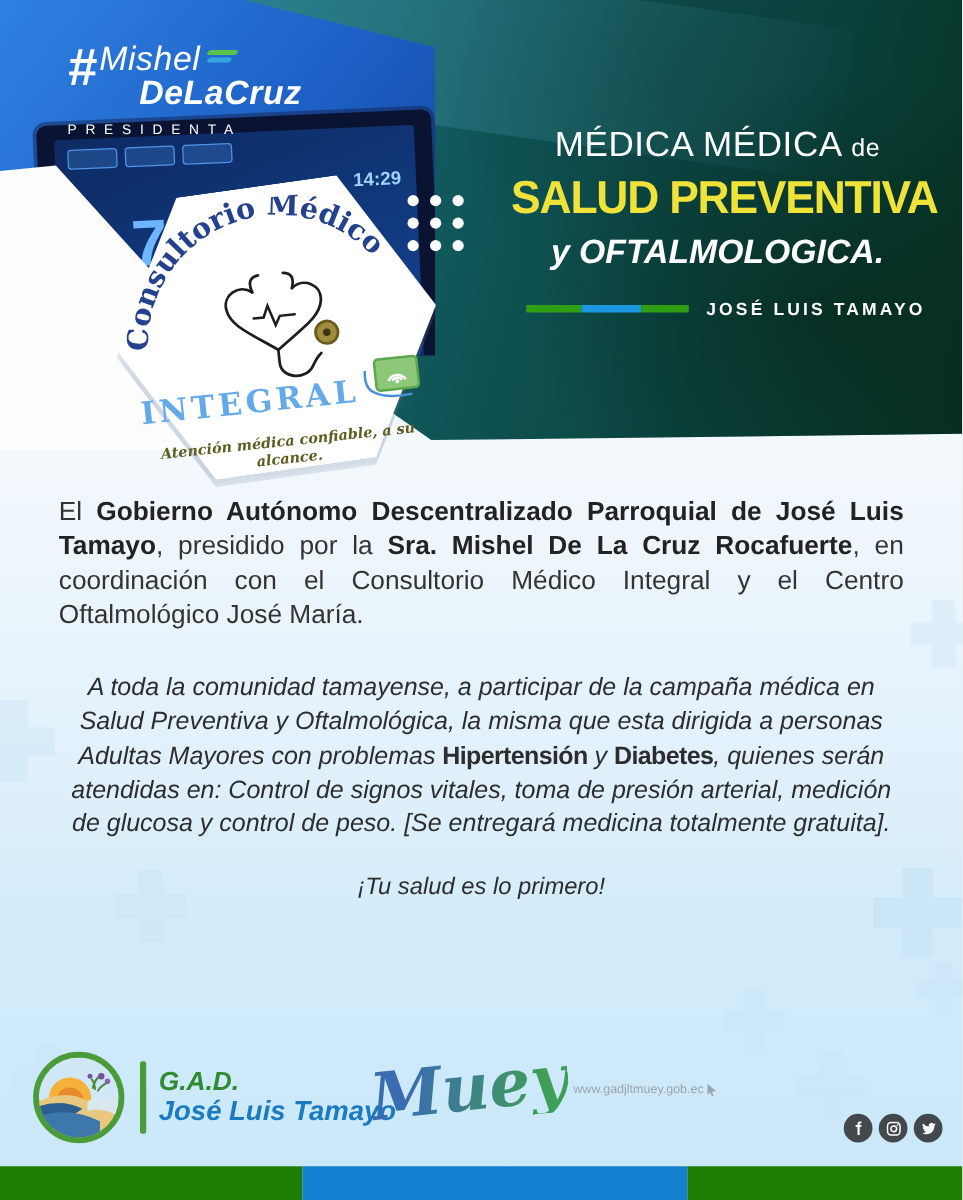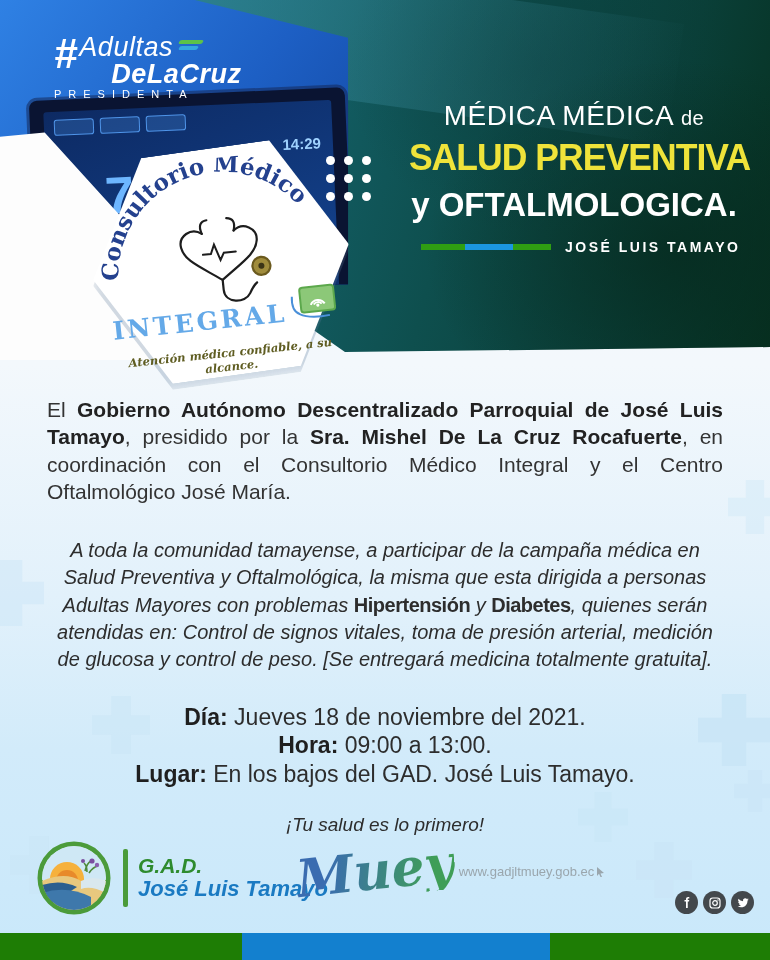--- a/index.html
+++ b/index.html
@@ -70,29 +70,29 @@
   .brand{ position:absolute; left:54px; top:34px; color:#fff; }
   .brand-row{ display:flex; align-items:flex-start; }
   .brand-hash{ font-size:42px; font-weight:800; font-style:italic; line-height:.95; margin-right:2px; }
   .brand-names{ line-height:1; }
   .brand-first{ font-size:27px; font-style:italic; font-weight:400; letter-spacing:.5px; }
   .brand-last{ font-size:27px; font-style:italic; font-weight:800; letter-spacing:.5px;margin-left:32px; }
   .brand-flag{ display:inline-block; margin-left:6px; vertical-align:super; }
   .brand-flag i{ display:block; width:24px; height:4px; transform:skewX(-25deg); border-radius:2px; }
   .brand-flag i:first-child{ background:#5cc24a; margin-bottom:2px; }
   .brand-flag i:last-child{ background:#35a7e0; width:19px; }
-  .brand-role{ font-size:11px; letter-spacing:7px; margin-top:0; font-weight:400; }
+  .brand-role{ font-size:11px; letter-spacing:7px; margin-top:10px; font-weight:400; }
 
   
   .title-block{ position:absolute; left:402px; top:100px; width:344px; text-align:center; color:#fff; }
   .title-l1{ font-size:28px; font-weight:500; letter-spacing:.5px; white-space:nowrap; }
   .title-l1 .small-de{ font-size:20px; font-weight:400; }
   .title-l2{ font-size:37px; font-weight:800; letter-spacing:-1px; margin-top:5px; white-space:nowrap;
              transform:scaleX(.96); transform-origin:center; }
-  .title-l3{ font-size:33px; font-weight:800; margin-top:7px; white-space:nowrap; }
+  .title-l3{ font-size:27px; font-weight:800; font-style:italic; margin-top:7px; white-space:nowrap; }
   .title-tag{ position:absolute; left:421px; top:239px; display:flex; align-items:center; }
   .tag-bar{ display:flex; height:6px; }
   .tag-bar i{ display:block; height:6px; }
   .title-org{ color:#fff; font-size:14px; font-weight:800; letter-spacing:2.5px; margin-left:14px; white-space:nowrap; }
 
   
   .hex-shape{
     position:absolute; left:92px; top:148px; width:258px; height:228px;
     background:#fff; transform:rotate(-8deg);
     clip-path:polygon(25% 0,75% 0,100% 50%,75% 100%,25% 100%,0 50%);
@@ -131,37 +131,37 @@
     font-style:italic; color:#2d2d2d; text-align:center;
   }
   .invitation b{ font-style:normal; letter-spacing:-.5px; }
   .details{ margin-top:30px; text-align:center; color:#2d2d2d; }
   .detail-line{ font-size:23px; line-height:1.23; }
   .detail-line b{ color:#1f1f1f; }
   .slogan{ text-align:center; font-size:19px; font-style:italic; color:#2d2d2d; margin-top:26px; }
 
   
   .footer{ position:absolute; left:0; bottom:27px; width:770px; height:106px; }
-  .gad{ position:absolute; left:37px; top:14px; display:flex; align-items:center; }
+  .gad{ position:absolute; left:26px; top:14px; display:flex; align-items:center; }
   .gad-emblem{ width:74px; height:74px; }
   .gad-sep{ width:5px; height:58px; background:#4b9b3a; margin:0 10px 0 12px; border-radius:2px; }
   .gad-text{ line-height:1.05; }
   .gad-acronym{ color:#2e8b2e; font-weight:800; font-style:italic; font-size:21px; }
   .gad-name{ color:#1a7ac2; font-weight:800; font-style:italic; font-size:22px; }
 
   .muey{ position:absolute; left:296px; top:18px; display:flex; align-items:center; }
   .muey-script{
     font-family:"DejaVu Serif", serif; font-style:italic; font-weight:bold; font-size:52px;
     background:linear-gradient(100deg,#3a6cb0 20%,#3f9e57 85%);
     -webkit-background-clip:text; background-clip:text; color:transparent;
     transform:rotate(-6deg); line-height:1;
   }
   .muey-right{ margin-left:4px; line-height:1; }
   .muey-tag{ color:#8d969c; font-size:23px; letter-spacing:.5px; }
-  .muey-url{ color:#9aa6ad; font-size:13px; text-align:right; margin-top:1px; display:flex; align-items:center; justify-content:flex-end; gap:2px; }
+  .muey-url{ color:#9aa6ad; font-size:10px; text-align:right; margin-top:1px; display:flex; align-items:center; justify-content:flex-end; gap:2px; }
 
   .socials{ position:absolute; right:16px; top:64px; display:flex; gap:5px; }
   .social-btn{
     width:23px; height:23px; border-radius:50%; background:#43484c;
     display:flex; align-items:center; justify-content:center;
   }
   .social-btn svg{ display:block; }
 
   
   .bottom-bar{ position:absolute; left:0; bottom:0; width:770px; height:27px; display:flex; }
@@ -214,21 +214,21 @@
         <i></i>
         <i></i>
         <i></i>
         <i></i>
     </div>
 
     <div class="brand">
       <div class="brand-row">
         <span class="brand-hash">#</span>
         <span class="brand-names">
-          <span class="brand-first">Adultas</span><span class="brand-flag"><i></i><i></i></span><br>
+          <span class="brand-first">Mishel</span><span class="brand-flag"><i></i><i></i></span><br>
           <span class="brand-last">DeLaCruz</span>
         </span>
       </div>
       <div class="brand-role">PRESIDENTA</div>
     </div>
 
     <div class="title-block">
       <div class="title-l1"><span>MÉDICA MÉDICA</span> <span class="small-de">de</span></div>
       <div class="title-l2" style="color:#efe33a;">SALUD PREVENTIVA</div>
       <div class="title-l3">y OFTALMOLOGICA.</div>
@@ -277,25 +277,20 @@
     </div>
   </div>
 
   <div class="content">
 
     <p class="intro"><span>El </span><b>Gobierno Autónomo Descentralizado Parroquial de José Luis Tamayo</b><span>, presidido por la </span><b>Sra. Mishel De La Cruz Rocafuerte</b><span>, en coordinación con el Consultorio Médico Integral y el Centro Oftalmológico José María.</span></p>
 
 
     <p class="invitation"><span>A toda la comunidad tamayense, a participar de la campaña médica en Salud Preventiva y Oftalmológica, la misma que esta dirigida a personas Adultas Mayores con problemas </span><b>Hipertensión</b><span> y </span><b>Diabetes</b><span>, quienes serán atendidas en: Control de signos vitales, toma de presión arterial, medición de glucosa y control de peso. [Se entregará medicina totalmente gratuita].</span></p>
 
-    <div class="details">
-      <div class="detail-line"><b>Día:</b><span> Jueves 18 de noviembre del 2021.</span></div>
-      <div class="detail-line"><b>Hora:</b><span> 09:00 a 13:00.</span></div>
-      <div class="detail-line"><b>Lugar:</b><span> En los bajos del GAD. José Luis Tamayo.</span></div>
-    </div>
 
     <div class="slogan">¡Tu salud es lo primero!</div>
   </div>
 
   <div class="footer">
 
     <div class="gad">
       <svg class="gad-emblem" viewBox="0 0 74 74">
         <defs>
             <clipPath id="gadClip">

